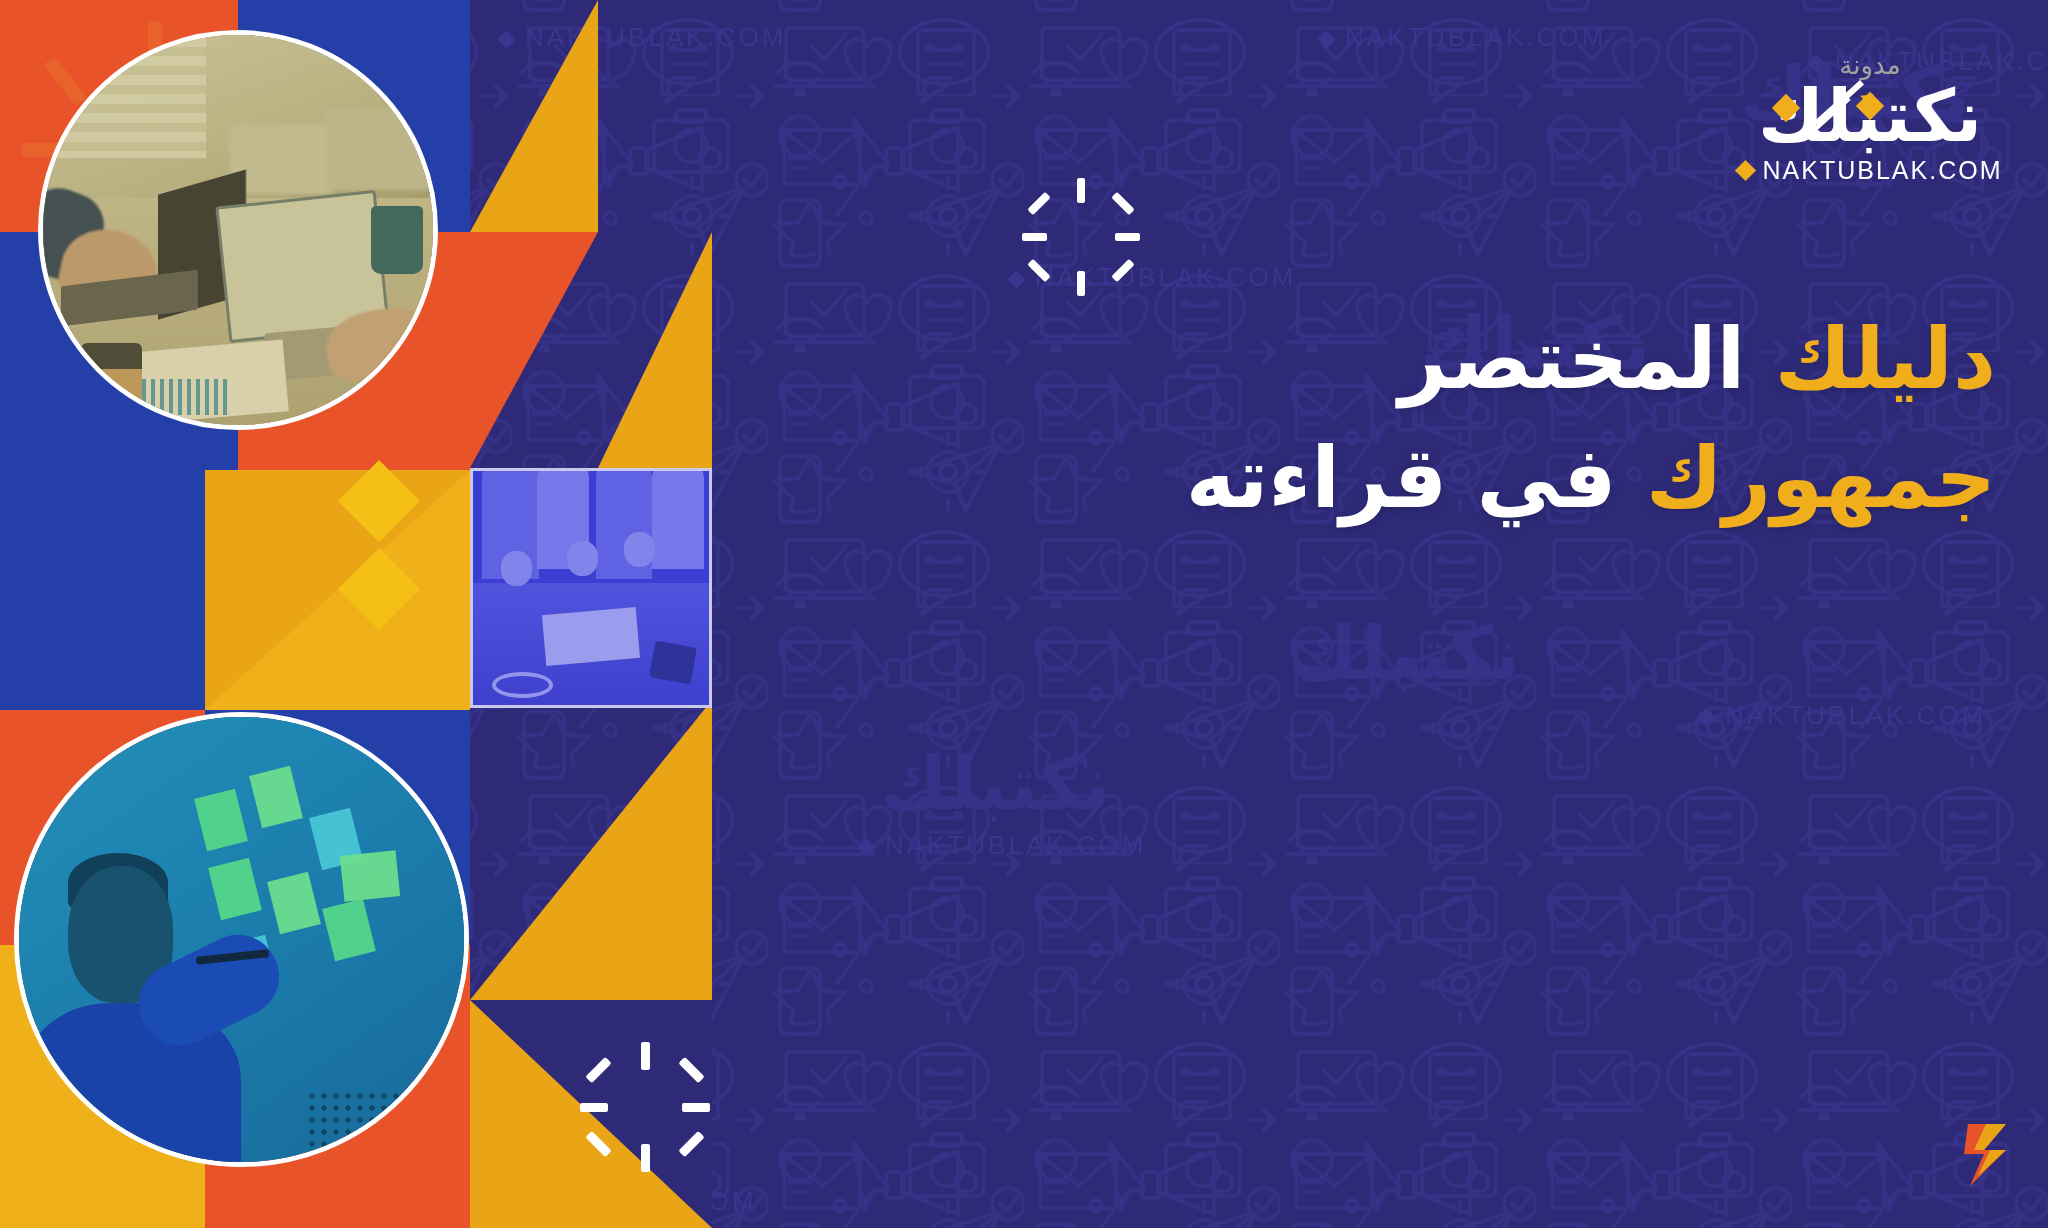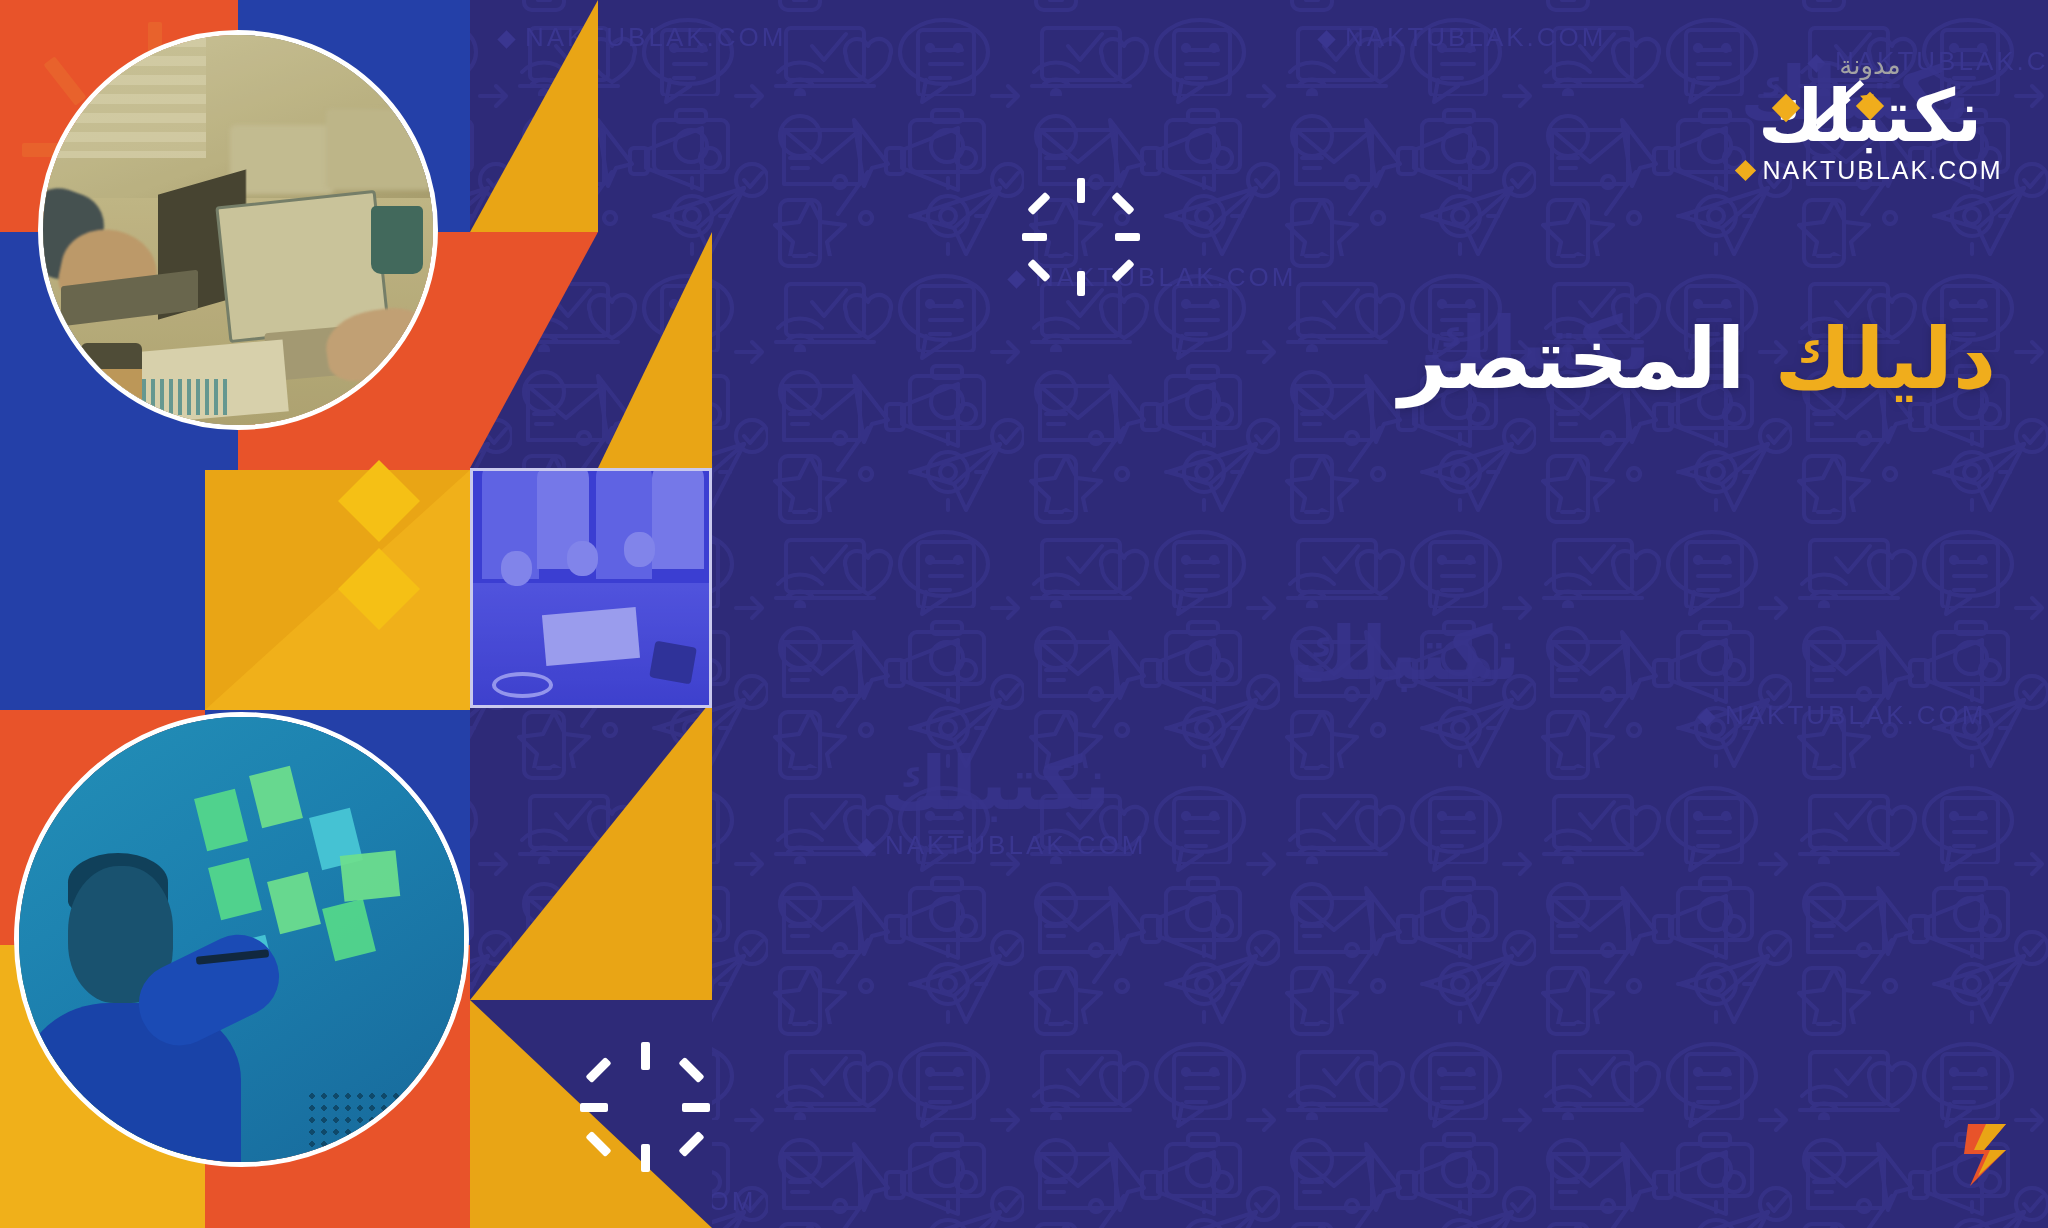--- a/index.html
+++ b/index.html
@@ -422,20 +422,24 @@
     <i style="width:9px;height:28px;margin-left:42px;margin-top:-51px;background:#ffffff;transform:rotate(-45deg);"></i>
     <i style="width:9px;height:28px;margin-left:-51px;margin-top:23px;background:#ffffff;transform:rotate(-45deg);"></i>
     <i style="width:9px;height:28px;margin-left:42px;margin-top:23px;background:#ffffff;transform:rotate(45deg);"></i>
   </div>
 
   <div class="headline">
     <span class="ln">
       <span class="hl">دليلك</span>
       <span>المختصر</span>
     </span>
+    <span class="ln">
+      <span class="hl">جمهورك</span>
+      <span>في قراءته</span>
+    </span>
   </div>
 
   <div class="logo">
     <div class="kicker">مدونة</div>
     <div class="mark">
       <span>نكتبلك</span>
       <span class="d1"></span>
       <span class="d2"></span>
       <span class="pen"></span>
       <span class="pen2"></span>

